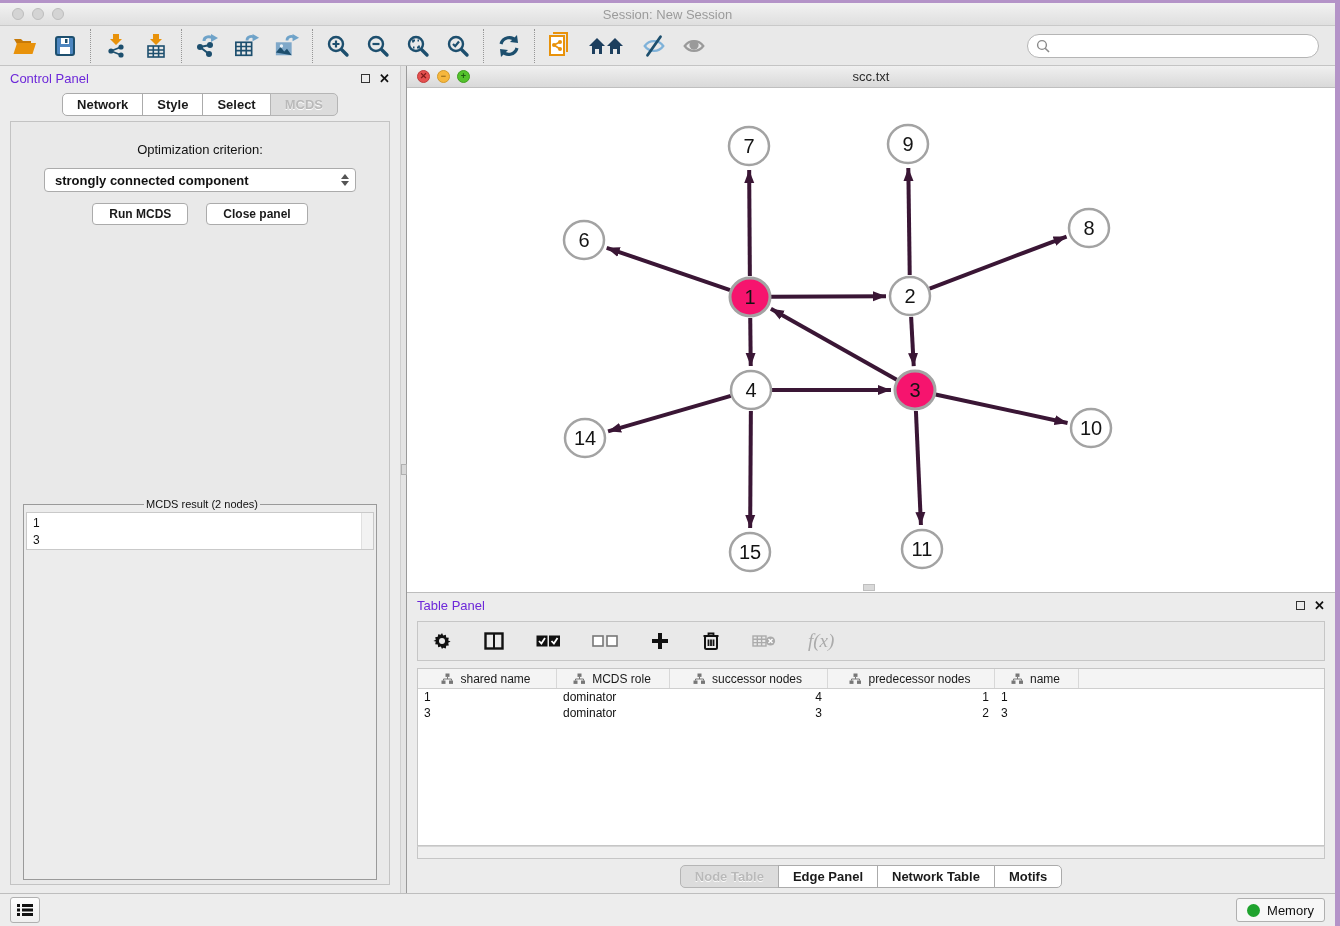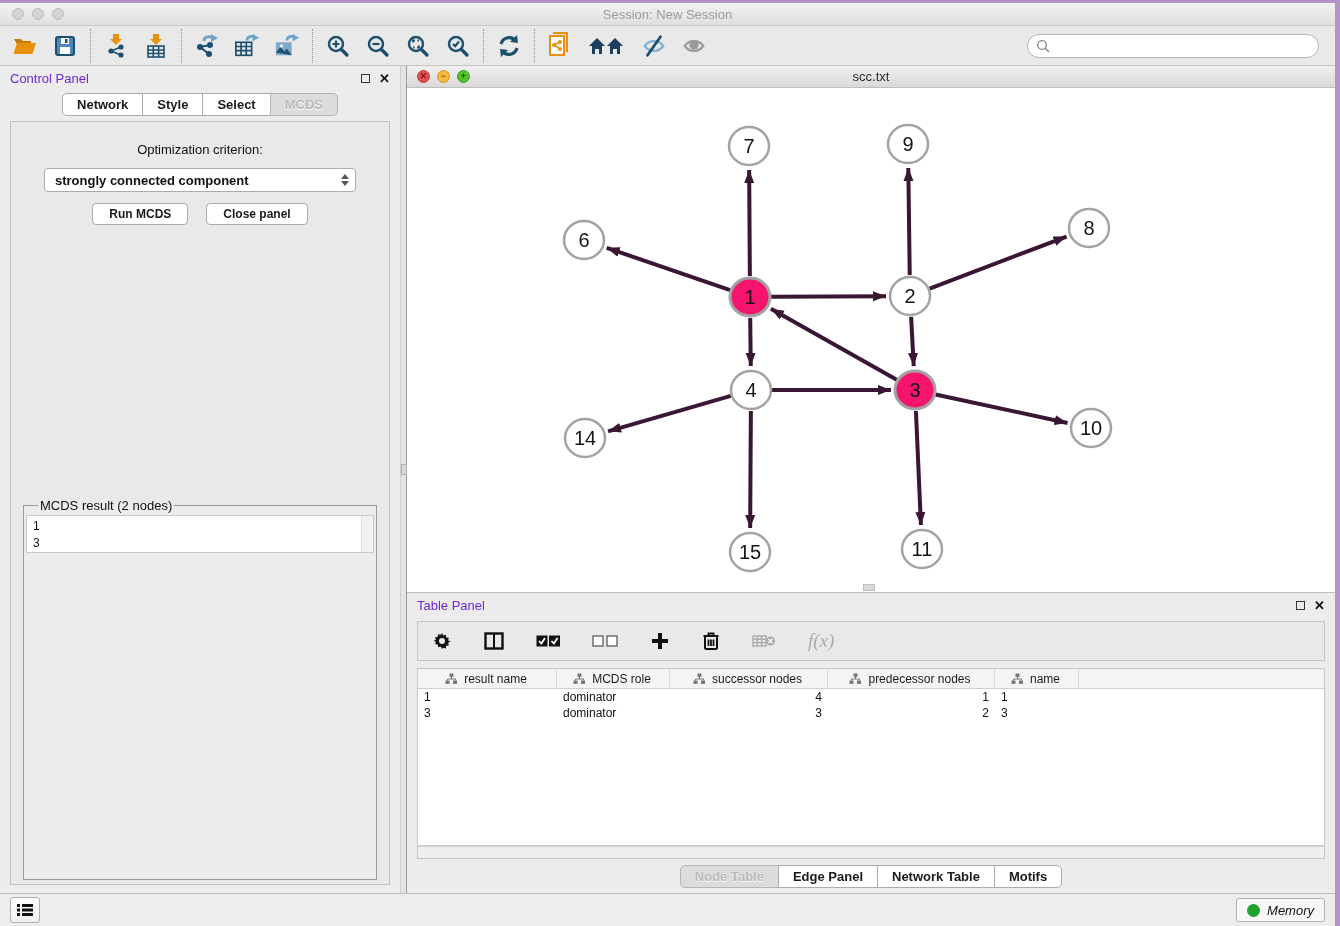--- a/index.html
+++ b/index.html
@@ -51,21 +51,21 @@
   .select-box .sel-text { flex:1; font-size:13px; color:#111; }
   .stepper { display:flex; flex-direction:column; gap:2px; align-items:center; }
   .stepper i { width:0; height:0; border-left:4px solid transparent; border-right:4px solid transparent; }
   .stepper .up { border-bottom:5px solid #555; }
   .stepper .dn { border-top:5px solid #555; }
   .btn-row { display:flex; justify-content:center; gap:18px; margin-top:11px; }
   .push-btn { background:#fff; border:1px solid #ABABAB; border-radius:4px; font-size:12px; font-weight:bold; color:#1a1a1a; padding:3px 16px; font-family:"Liberation Sans",sans-serif; }
   .cp-spacer { flex:1; }
 
   fieldset.result { border:1px solid #9a9a9a; margin-bottom:4px; height:382px; background:#ECECEC; padding:2px; }
-  fieldset.result legend { font-size:13px; color:#111; padding:0 2px; margin-left:12px; }
+  fieldset.result legend { font-size:11px; color:#111; padding:0 2px; margin-left:2px;text-align:center; }
   .result-area { position:relative; background:#fff; border:1px solid #C9C9C9; height:100%; display:flex; }
   .result-text { flex:1; font-size:12px; color:#111; padding:2px 0 0 6px; white-space:pre; line-height:17px; }
   .result-scroll { width:12px; background:#F2F2F2; border-left:1px solid #E0E0E0; }
 
   
   .vsplit { width:7px; background:#E4E4E4; border-left:1px solid #CFCFCF; border-right:1px solid #9a9a9a; position:relative; }
   .vsplit .grip { position:absolute; top:398px; left:0px; width:6px; height:11px; background:#D8D8D8; border:1px solid #B0B0B0; }
 
   
   .right-col { flex:1; display:flex; flex-direction:column; min-width:0; }
@@ -95,21 +95,21 @@
   .t-rows { flex:1; overflow:hidden; }
   .t-row { display:flex; height:16px; }
   .t-cell { font-size:12px; color:#111; padding:1px 6px 0 6px; }
   .al { text-align:left; } .ar { text-align:right; }
   .t-hscroll { height:13px; background:#EFEFEF; border-top:1px solid #D5D5D5; margin:0 10px; border-left:1px solid #C6C6C6; border-right:1px solid #C6C6C6; border-bottom:1px solid #C6C6C6;}
   .tp-tabs { height:34px; display:flex; justify-content:center; align-items:center; }
 
   
   .statusbar { height:33px; background:#EDEDED; border-top:1px solid #BEBEBE; display:flex; align-items:center; padding:0 10px; }
   .list-btn { width:30px; height:26px; background:linear-gradient(#FDFDFD,#EFEFEF); border:1px solid #B0B0B0; border-radius:3px; display:flex; align-items:center; justify-content:center; }
-  .memory-btn { margin-left:auto; height:24px; background:#F7F7F7; border:1px solid #B0B0B0; border-radius:3px; display:flex; align-items:center; gap:7px; padding:8px 10px; font-size:13px; color:#111;font-style:italic; }
+  .memory-btn { margin-left:auto; height:24px; background:#F7F7F7; border:1px solid #B0B0B0; border-radius:3px; display:flex; align-items:center; gap:7px; padding:8px 10px; font-size:13px; color:#111; }
   .mem-dot { width:13px; height:13px; border-radius:50%; background:#1FA32E; }
 </style>
 </head>
 <body>
 
 <div class="desktop-top"></div>
 <div class="desktop-right"></div>
 
 <div class="window">
 
@@ -468,21 +468,21 @@
         </div>
         <div class="tp-table-wrap">
           <div class="t-header" id="table-header">
               <div class="t-hcell" style="width: 139px;">
                 <svg width="13" height="12" viewBox="0 0 13 12">
                   <rect x="4.5" y="0.5" width="4" height="3.4" fill="#777"></rect>
                   <rect x="0.5" y="7.5" width="4" height="3.4" fill="#777"></rect>
                   <rect x="8" y="7.5" width="4" height="3.4" fill="#777"></rect>
                   <path d="M6.5 4 v2 M2.5 7.5 v-1.5 h8 v1.5" stroke="#777" fill="none" stroke-width="1"></path>
                 </svg>
-                <span>result name</span>
+                <span>shared name</span>
               </div>
               <div class="t-hcell" style="width: 113px;">
                 <svg width="13" height="12" viewBox="0 0 13 12">
                   <rect x="4.5" y="0.5" width="4" height="3.4" fill="#777"></rect>
                   <rect x="0.5" y="7.5" width="4" height="3.4" fill="#777"></rect>
                   <rect x="8" y="7.5" width="4" height="3.4" fill="#777"></rect>
                   <path d="M6.5 4 v2 M2.5 7.5 v-1.5 h8 v1.5" stroke="#777" fill="none" stroke-width="1"></path>
                 </svg>
                 <span>MCDS role</span>
               </div>

